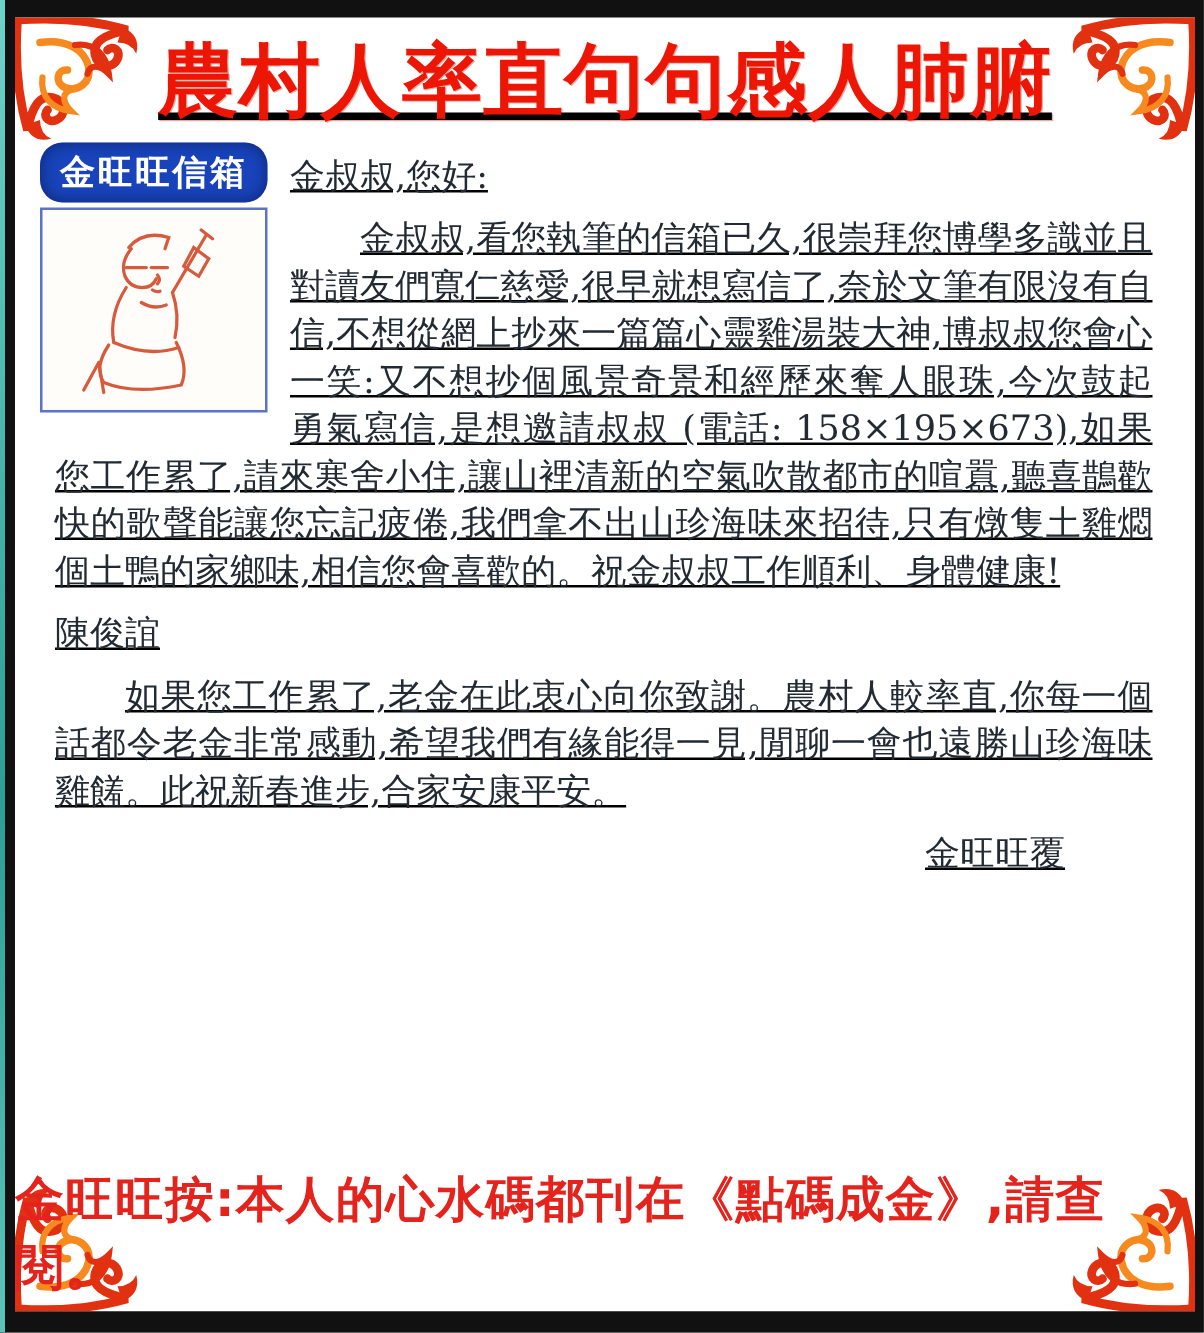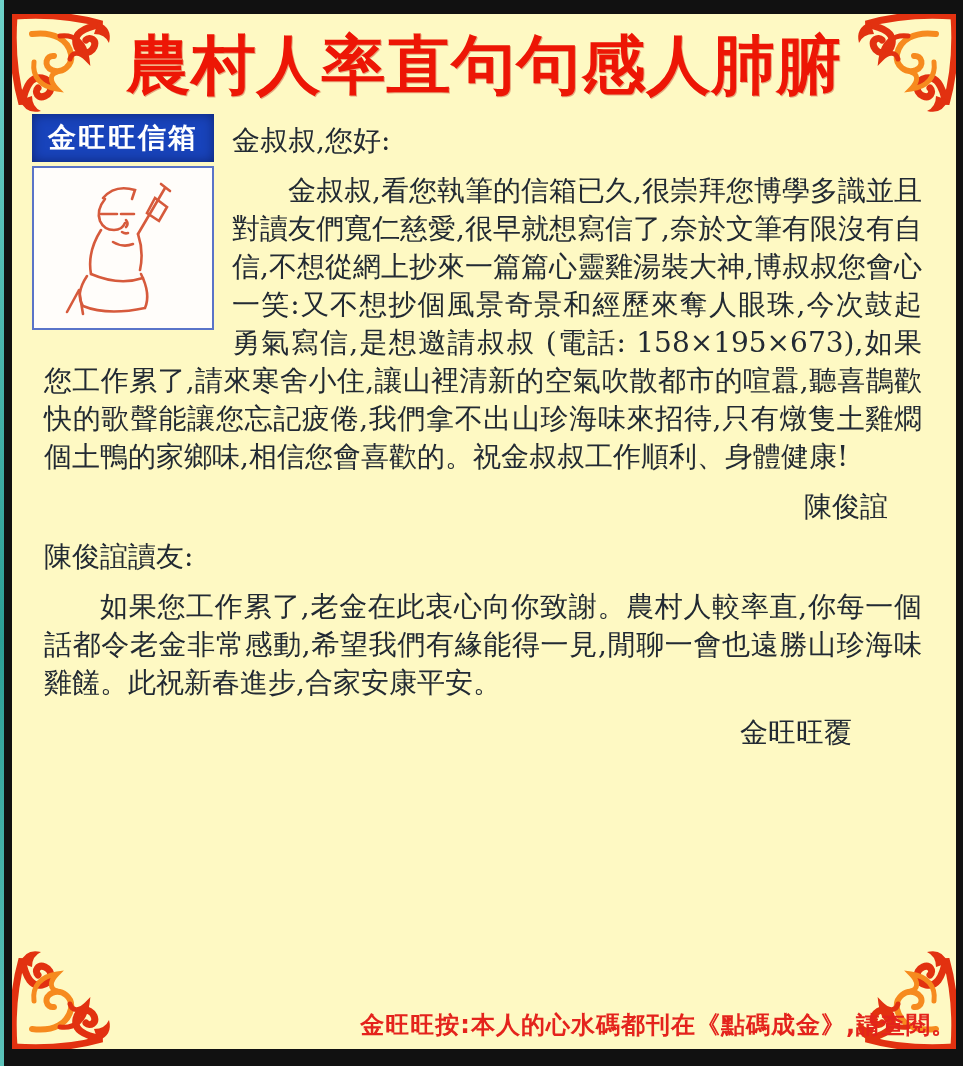--- a/index.html
+++ b/index.html
@@ -10,21 +10,21 @@
   .frame{
     position:relative;width:963px;height:1066px;box-sizing:border-box;
     background:#111;padding:14px 7px 17px 12px;
   }
   .frame::before{ 
     content:"";position:absolute;left:0;top:0;width:4px;height:100%;
     background:linear-gradient(#6ed2c9,#2c9f96 60%,#5cc3ba);z-index:6;
   }
   .page{
     position:relative;width:100%;height:100%;box-sizing:border-box;
-    background:#fef9c3;overflow:hidden;
+    background:#ffffff;overflow:hidden;text-decoration:underline;
   }
   
   .corner{position:absolute;width:104px;height:104px;z-index:4;}
   .corner.tl{top:0;left:0;}
   .corner.tr{top:0;right:0;transform:scaleX(-1);}
   .corner.bl{bottom:0;left:0;transform:scaleY(-1);}
   .corner.br{bottom:0;right:0;transform:scale(-1,-1);}
   
   .title{
     text-align:center;margin:0;padding:16px 90px 4px;
@@ -38,35 +38,36 @@
   .content{
     position:relative;padding:6px 22px 0 20px;
     font-size:28px;line-height:38px;color:#222a33;text-align:justify;
   }
   .mailbox{float:left;width:182px;margin:4px 18px 4px 0;}
   .mailbox-label{
     background:var(--mailbox-blue,#1843bb);color:#fff;text-align:center;
     font-family:"DejaVu Sans","Liberation Sans",sans-serif;font-weight:bold;
     font-size:28px;letter-spacing:2px;padding:5px 2px;
     box-shadow:inset 0 0 12px rgba(0,0,30,.45);
+    border-radius:18px;
   }
   .mailbox-art{
     border:2px solid #5a74c8;margin-top:4px;height:160px;background:#fffdfa;
     display:flex;align-items:center;justify-content:center;
   }
   p{margin:12px;}
   .indent{text-indent:2em;}
-  .sig-right{text-align:right;padding-right:34px;}
+  .sig-right{text-align:left;padding-right:34px;}
   .reply-salutation{margin-top:10px;}
   .reply-sig{text-align:right;padding-right:70px;}
   
   .footer-note{
-    position:absolute;left:0;right:0;bottom:8px;text-align:right;z-index:5;
+    position:absolute;left:0;right:0;bottom:8px;text-align:left;z-index:5;
     font-family:"DejaVu Sans","Liberation Sans",sans-serif;
-    font-size:24px;font-weight:bold;letter-spacing:1px;
+    font-size:39px;font-weight:bold;letter-spacing:1px;
     color:var(--footer-red,#e4231c);
   }
   .hidden-defs{position:absolute;width:0;height:0;overflow:hidden;}
 </style>
 </head>
 <body>
 
 <svg class="hidden-defs" aria-hidden="true">
   <defs>
     <g id="swirl" fill="none" stroke-linecap="round">
@@ -118,21 +119,20 @@
             <path d="M36 118 l-12 22 m12 -22 l4 24"></path>
             <path d="M70 70 q10 6 20 2"></path>
           </svg>
         </div>
       </div>
 
       <p>金叔叔,您好:</p>
       <p class="indent">金叔叔,看您執筆的信箱已久,很崇拜您博學多識並且對讀友們寬仁慈愛,很早就想寫信了,奈於文筆有限沒有自信,不想從網上抄來一篇篇心靈雞湯裝大神,博叔叔您會心一笑:又不想抄個風景奇景和經歷來奪人眼珠,今次鼓起勇氣寫信,是想邀請叔叔 (電話: 158×195×673),如果您工作累了,請來寒舍小住,讓山裡清新的空氣吹散都市的喧囂,聽喜鵲歡快的歌聲能讓您忘記疲倦,我們拿不出山珍海味來招待,只有燉隻土雞燜個土鴨的家鄉味,相信您會喜歡的。祝金叔叔工作順利、身體健康!</p>
       <p class="sig-right">陳俊誼</p>
 
-      <p class="reply-salutation">陳俊誼讀友:</p>
       <p class="indent">如果您工作累了,老金在此衷心向你致謝。農村人較率直,你每一個話都令老金非常感動,希望我們有緣能得一見,閒聊一會也遠勝山珍海味雞饈。此祝新春進步,合家安康平安。</p>
       <p class="reply-sig">金旺旺覆</p>
 
     </div>
 
     <div class="footer-note">金旺旺按:本人的心水碼都刊在《點碼成金》,請查閱。</div>
 
   </div>
 </div>
 

